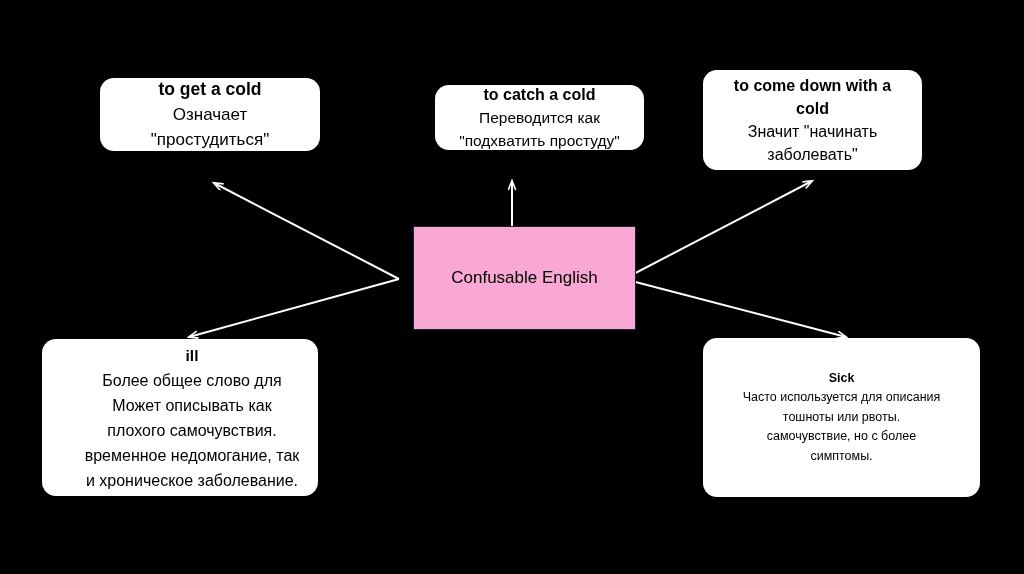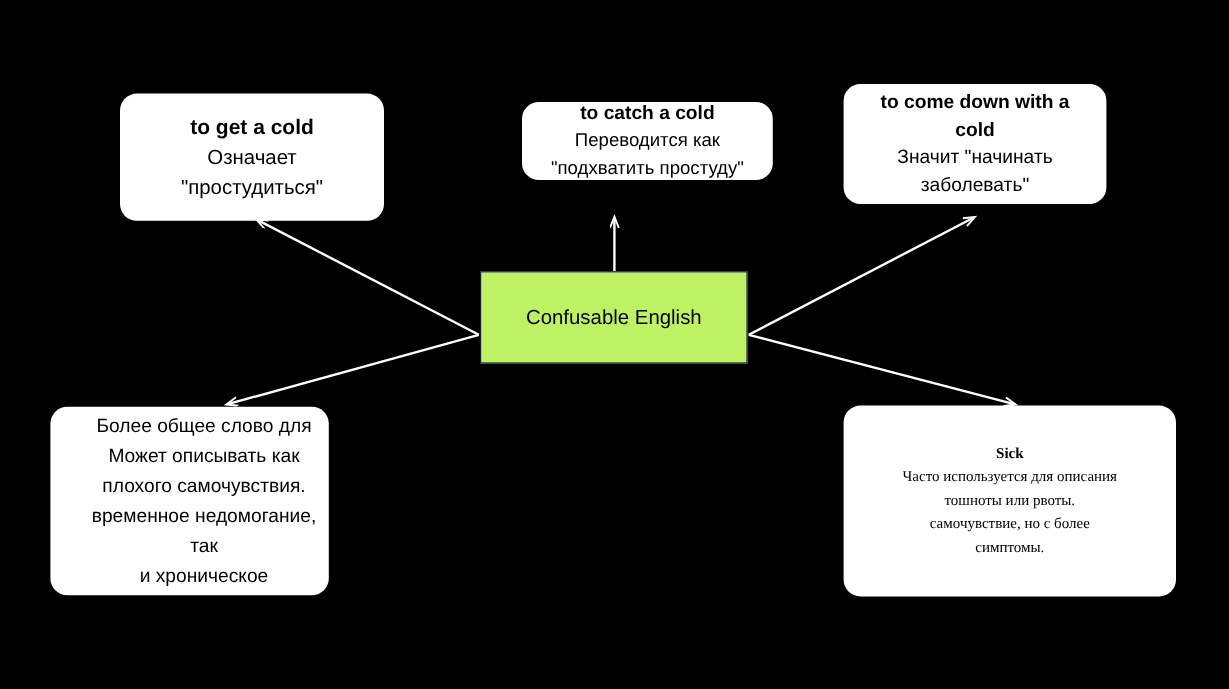--- a/index.html
+++ b/index.html
@@ -38,21 +38,21 @@
   }
   .node .title {
     font-weight: bold;
   }
   .node .line {
     font-weight: normal;
   }
 
   
   #node-get-a-cold {
-    left: 100px; top: 78px; width: 220px; height: 106px;
+    left: 100px; top: 78px; width: 220px; height: 73px;
     font-size: 17px;
     line-height: 25px;
   }
   #node-get-a-cold .title { font-size: 17.5px; }
 
   
   #node-catch-a-cold {
     left: 399px; top: 85px; width: 209px; height: 65px;
     font-size: 15.5px;
     line-height: 23px;
@@ -64,43 +64,42 @@
   #node-come-down-with-a-cold {
     left: 703px; top: 70px; width: 219px; height: 100px;
     font-size: 16px;
     line-height: 23px;
     padding: 0 14px;
   }
   #node-come-down-with-a-cold .title { font-size: 16px; }
 
   
   #node-center {
-    left: 400px; top: 226px; width: 223px; height: 77px;
+    left: 413px; top: 226px; width: 223px; height: 104px;
     border-radius: 0;
     border: 1px solid #18213a;
     font-size: 17px;
-    background: #bef264;
+    background: #f9a8d4;
   }
 
   
   #node-ill {
-    left: 42px; top: 339px; width: 232px; height: 157px;
+    left: 42px; top: 339px; width: 276px; height: 157px;
     font-size: 16px;
     line-height: 25px;
     padding-left: 24px;
   }
   #node-ill .title { font-size: 15.5px; }
 
   
   #node-sick {
     left: 703px; top: 338px; width: 277px; height: 159px;
     font-size: 12.5px;
     line-height: 19.5px;
     padding: 0 8px;
-    font-family: Liberation Serif, serif;
   }
   #node-sick .title { font-size: 12.5px; }
 </style>
 </head>
 <body>
 
 <div id="canvas">
 
   <svg id="edges" viewBox="0 0 1024 574" width="1024" height="574">
     <defs>

